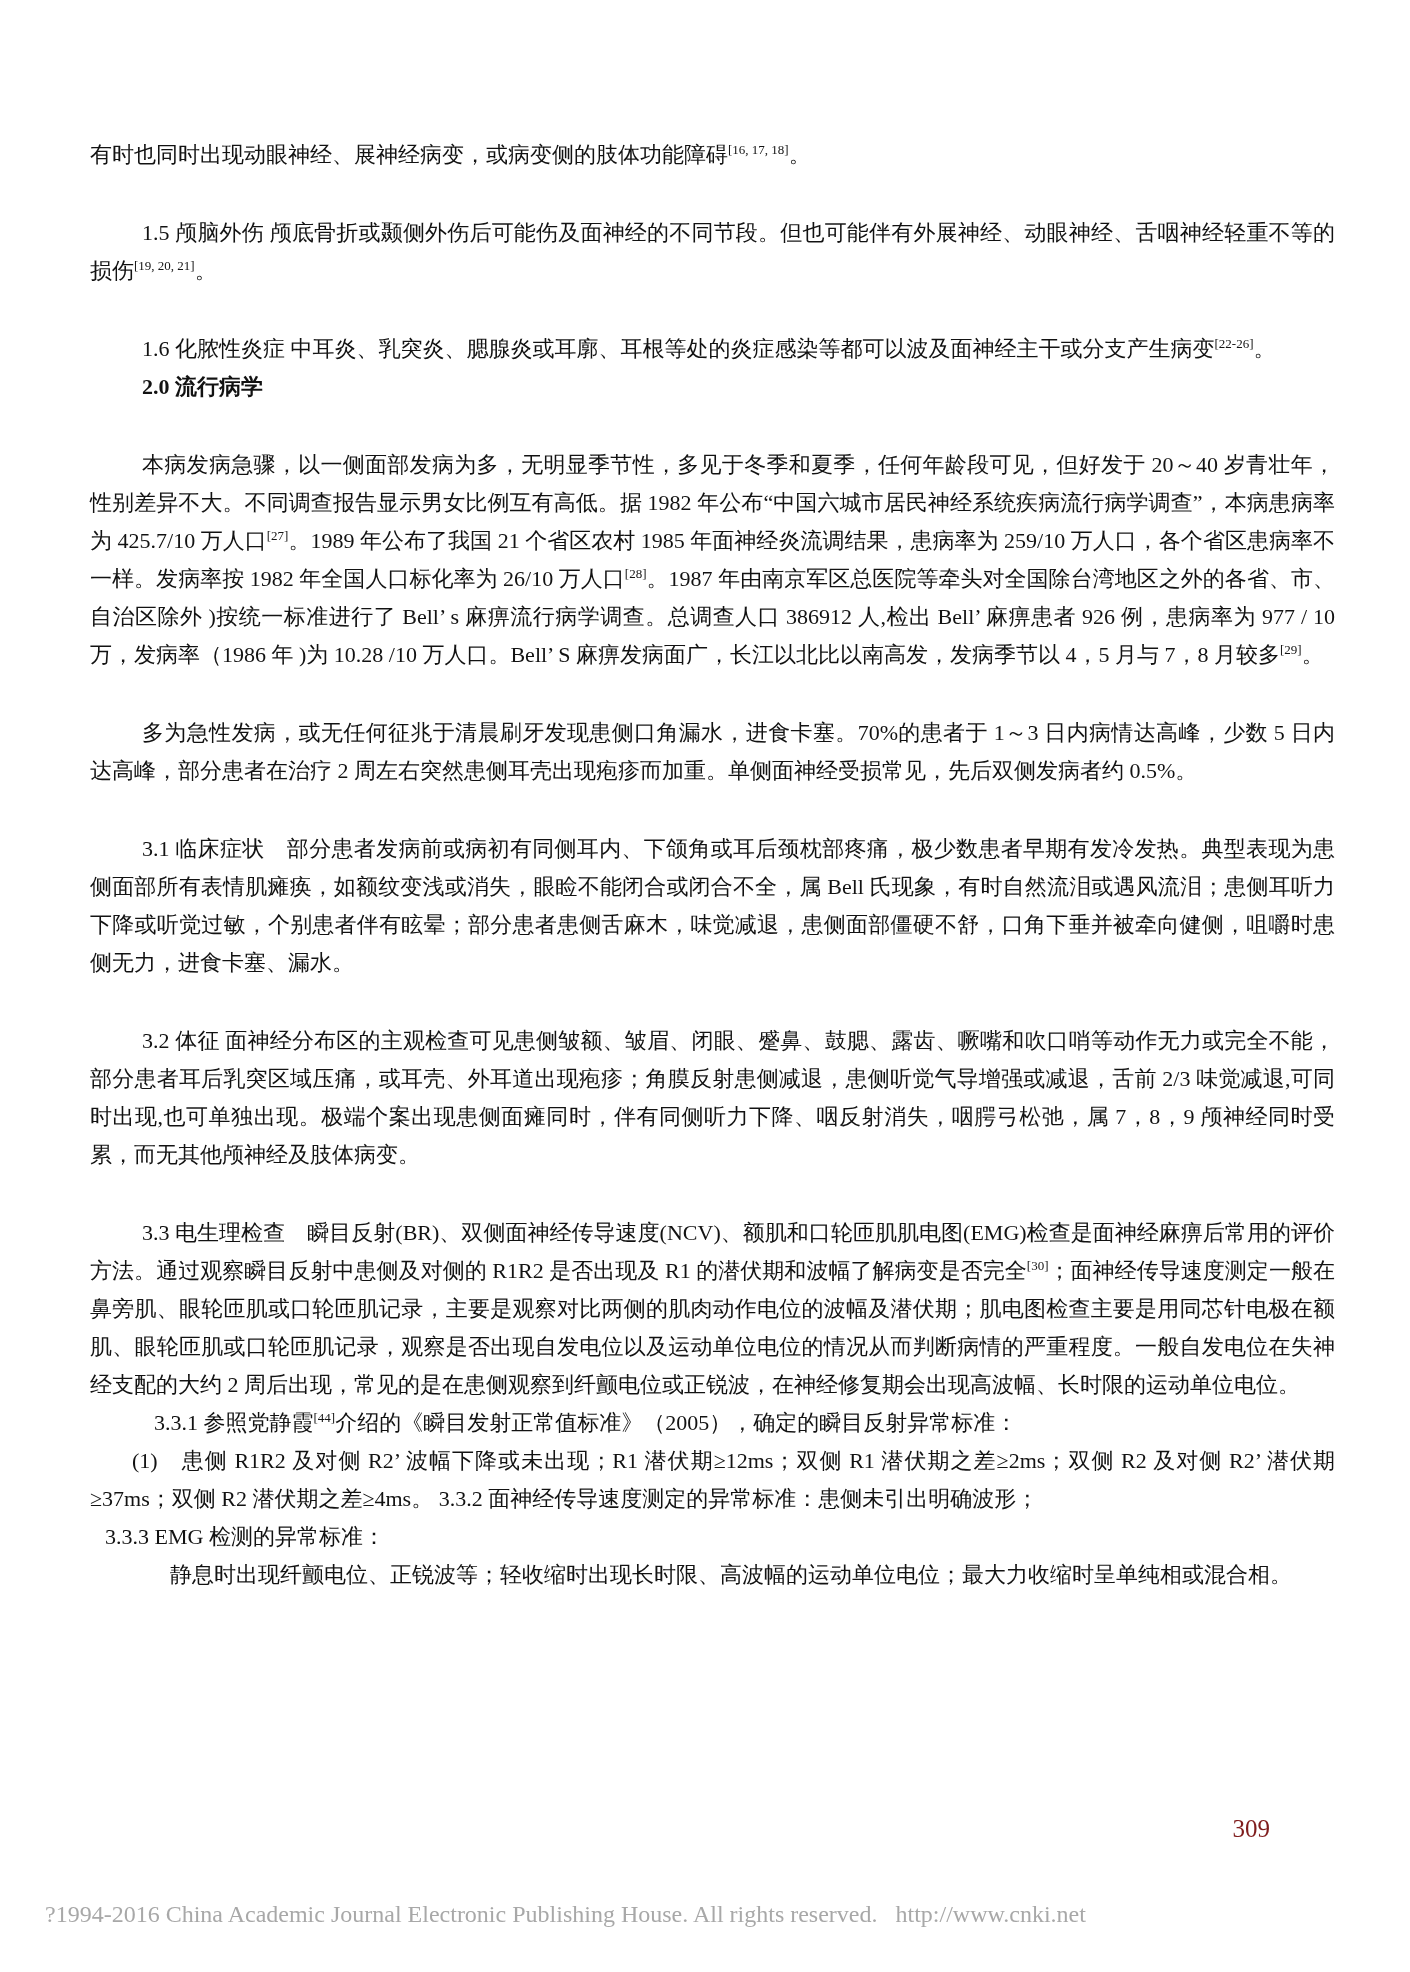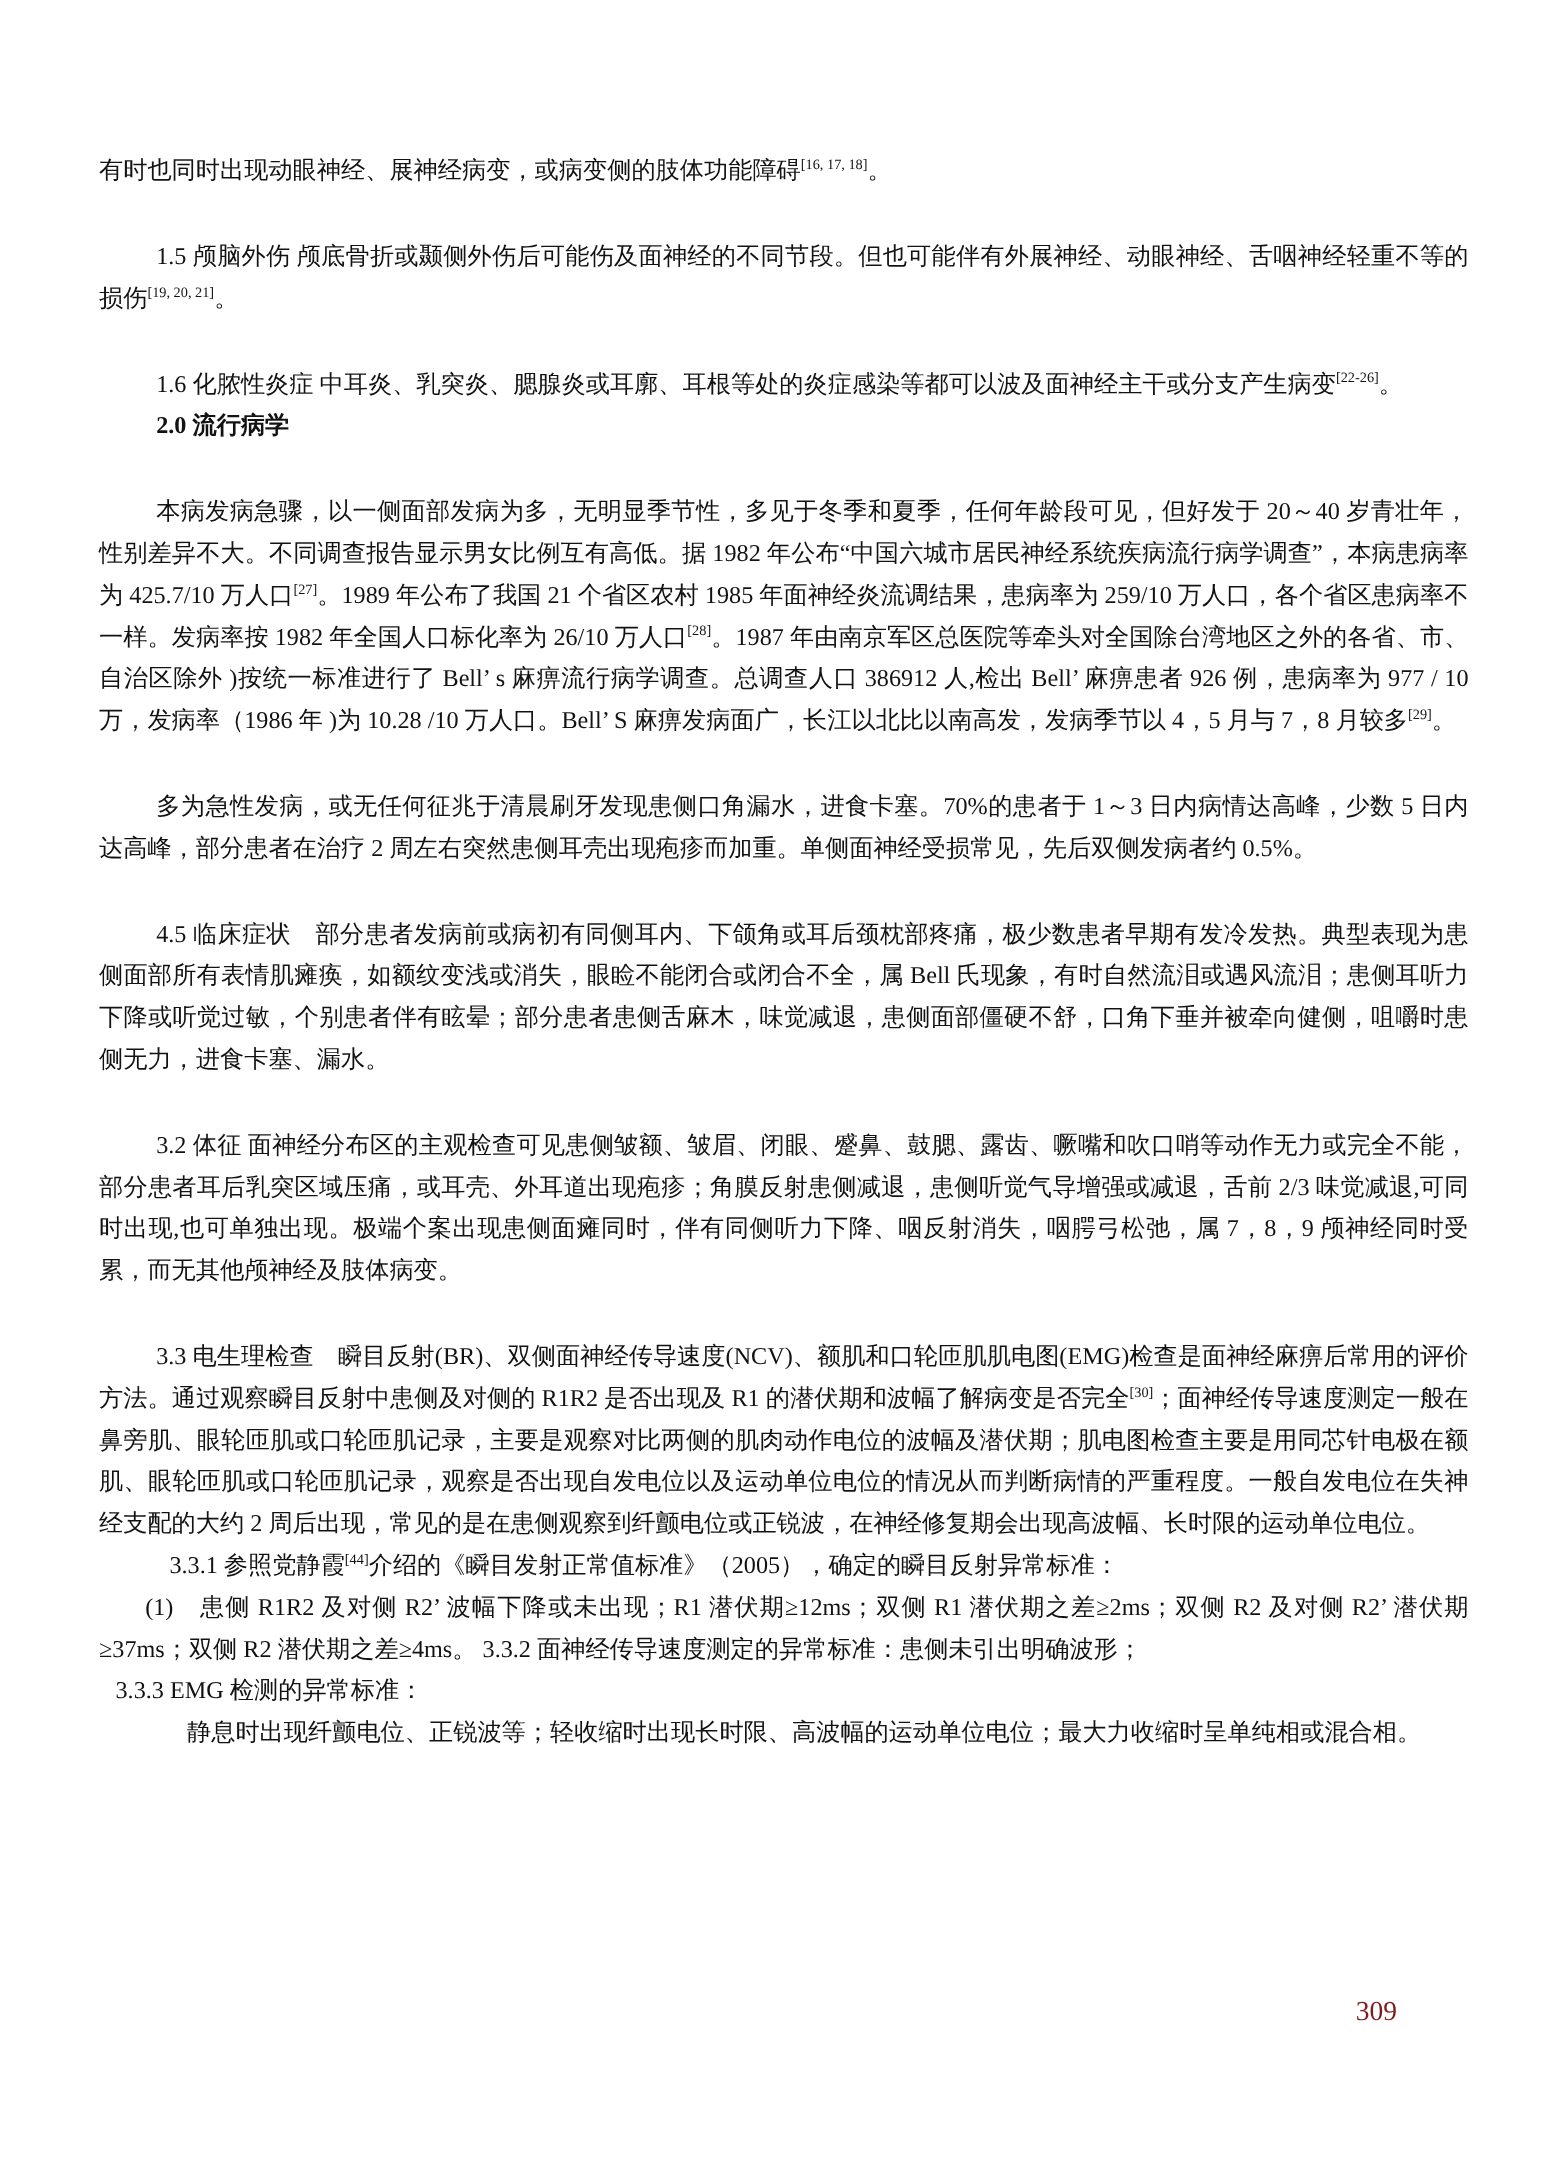--- a/index.html
+++ b/index.html
@@ -51,22 +51,23 @@
 <body>
 
 <div class="page">
   <main class="body" id="doc-body">
       <p class="para k-continuation"><span>有时也同时出现动眼神经、展神经病变，或病变侧的肢体功能障碍</span><sup>[16, 17, 18]</sup><span>。</span></p>
       <p class="para k-body"><span>1.5 颅脑外伤 颅底骨折或颞侧外伤后可能伤及面神经的不同节段。但也可能伴有外展神经、动眼神经、舌咽神经轻重不等的损伤</span><sup>[19, 20, 21]</sup><span>。</span></p>
       <p class="para k-body"><span>1.6 化脓性炎症 中耳炎、乳突炎、腮腺炎或耳廓、耳根等处的炎症感染等都可以波及面神经主干或分支产生病变</span><sup>[22-26]</sup><span>。</span></p>
       <p class="para k-heading"><span>2.0 流行病学</span></p>
       <p class="para k-body"><span>本病发病急骤，以一侧面部发病为多，无明显季节性，多见于冬季和夏季，任何年龄段可见，但好发于 20～40 岁青壮年，性别差异不大。不同调查报告显示男女比例互有高低。据 1982 年公布“中国六城市居民神经系统疾病流行病学调查”，本病患病率为 425.7/10 万人口</span><sup>[27]</sup><span>。1989 年公布了我国 21 个省区农村 1985 年面神经炎流调结果，患病率为 259/10 万人口，各个省区患病率不一样。发病率按 1982 年全国人口标化率为 26/10 万人口</span><sup>[28]</sup><span>。1987 年由南京军区总医院等牵头对全国除台湾地区之外的各省、市、自治区除外 )按统一标准进行了 Bell’ s 麻痹流行病学调查。总调查人口 386912 人,检出 Bell’ 麻痹患者 926 例，患病率为 977 / 10 万，发病率（1986 年 )为 10.28 /10 万人口。Bell’ S 麻痹发病面广，长江以北比以南高发，发病季节以 4，5 月与 7，8 月较多</span><sup>[29]</sup><span>。</span></p>
       <p class="para k-body"><span>多为急性发病，或无任何征兆于清晨刷牙发现患侧口角漏水，进食卡塞。70%的患者于 1～3 日内病情达高峰，少数 5 日内达高峰，部分患者在治疗 2 周左右突然患侧耳壳出现疱疹而加重。单侧面神经受损常见，先后双侧发病者约 0.5%。</span></p>
-      <p class="para k-body"><span>4.5 临床症状　部分患者发病前或病初有同侧耳内、下颌角或耳后颈枕部疼痛，极少数患者早期有发冷发热。典型表现为患侧面部所有表情肌瘫痪，如额纹变浅或消失，眼睑不能闭合或闭合不全，属 Bell 氏现象，有时自然流泪或遇风流泪；患侧耳听力下降或听觉过敏，个别患者伴有眩晕；部分患者患侧舌麻木，味觉减退，患侧面部僵硬不舒，口角下垂并被牵向健侧，咀嚼时患侧无力，进食卡塞、漏水。</span></p>
+      <p class="para k-body"><span>3.1 临床症状　部分患者发病前或病初有同侧耳内、下颌角或耳后颈枕部疼痛，极少数患者早期有发冷发热。典型表现为患侧面部所有表情肌瘫痪，如额纹变浅或消失，眼睑不能闭合或闭合不全，属 Bell 氏现象，有时自然流泪或遇风流泪；患侧耳听力下降或听觉过敏，个别患者伴有眩晕；部分患者患侧舌麻木，味觉减退，患侧面部僵硬不舒，口角下垂并被牵向健侧，咀嚼时患侧无力，进食卡塞、漏水。</span></p>
       <p class="para k-body"><span>3.2 体征 面神经分布区的主观检查可见患侧皱额、皱眉、闭眼、蹙鼻、鼓腮、露齿、噘嘴和吹口哨等动作无力或完全不能，部分患者耳后乳突区域压痛，或耳壳、外耳道出现疱疹；角膜反射患侧减退，患侧听觉气导增强或减退，舌前 2/3 味觉减退,可同时出现,也可单独出现。极端个案出现患侧面瘫同时，伴有同侧听力下降、咽反射消失，咽腭弓松弛，属 7，8，9 颅神经同时受累，而无其他颅神经及肢体病变。</span></p>
       <p class="para k-body"><span>3.3 电生理检查　瞬目反射(BR)、双侧面神经传导速度(NCV)、额肌和口轮匝肌肌电图(EMG)检查是面神经麻痹后常用的评价方法。通过观察瞬目反射中患侧及对侧的 R1R2 是否出现及 R1 的潜伏期和波幅了解病变是否完全</span><sup>[30]</sup><span>；面神经传导速度测定一般在鼻旁肌、眼轮匝肌或口轮匝肌记录，主要是观察对比两侧的肌肉动作电位的波幅及潜伏期；肌电图检查主要是用同芯针电极在额肌、眼轮匝肌或口轮匝肌记录，观察是否出现自发电位以及运动单位电位的情况从而判断病情的严重程度。一般自发电位在失神经支配的大约 2 周后出现，常见的是在患侧观察到纤颤电位或正锐波，在神经修复期会出现高波幅、长时限的运动单位电位。</span></p>
       <p class="para k-sub-deep"><span>3.3.1 参照党静霞</span><sup>[44]</sup><span>介绍的《瞬目发射正常值标准》（2005），确定的瞬目反射异常标准：</span></p>
       <p class="para k-item-a"><span>(1)　患侧 R1R2 及对侧 R2’ 波幅下降或未出现；R1 潜伏期≥12ms；双侧 R1 潜伏期之差≥2ms；双侧 R2 及对侧 R2’ 潜伏期≥37ms；双侧 R2 潜伏期之差≥4ms。 3.3.2 面神经传导速度测定的异常标准：患侧未引出明确波形；</span></p>
       <p class="para k-sub-shallow"><span>3.3.3 EMG 检测的异常标准：</span></p>
       <p class="para k-note"><span>静息时出现纤颤电位、正锐波等；轻收缩时出现长时限、高波幅的运动单位电位；最大力收缩时呈单纯相或混合相。</span></p>
     </main>
   <div class="page-number">309</div>
+  <div class="footer">?1994-2016 China Academic Journal Electronic Publishing House. All rights reserved.   http://www.cnki.net</div>
 </div>
 
 </body></html>

